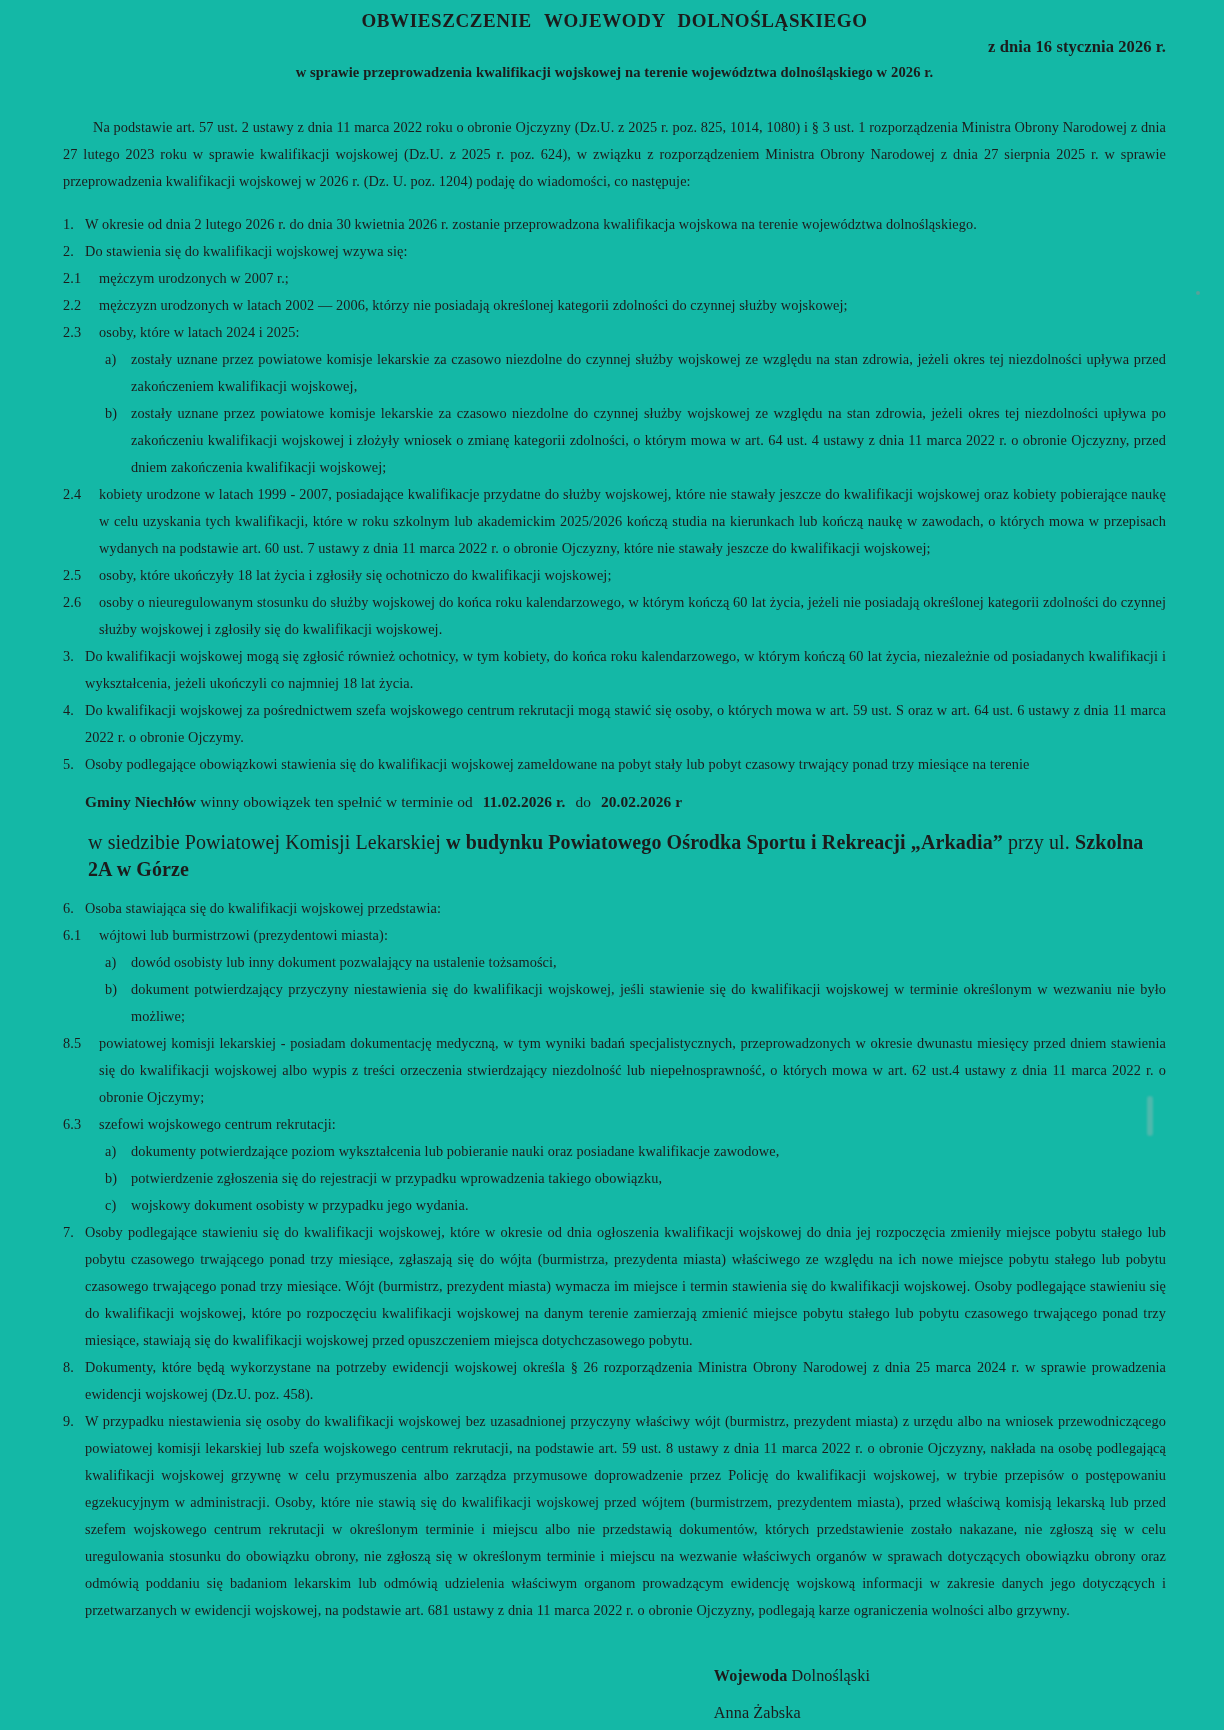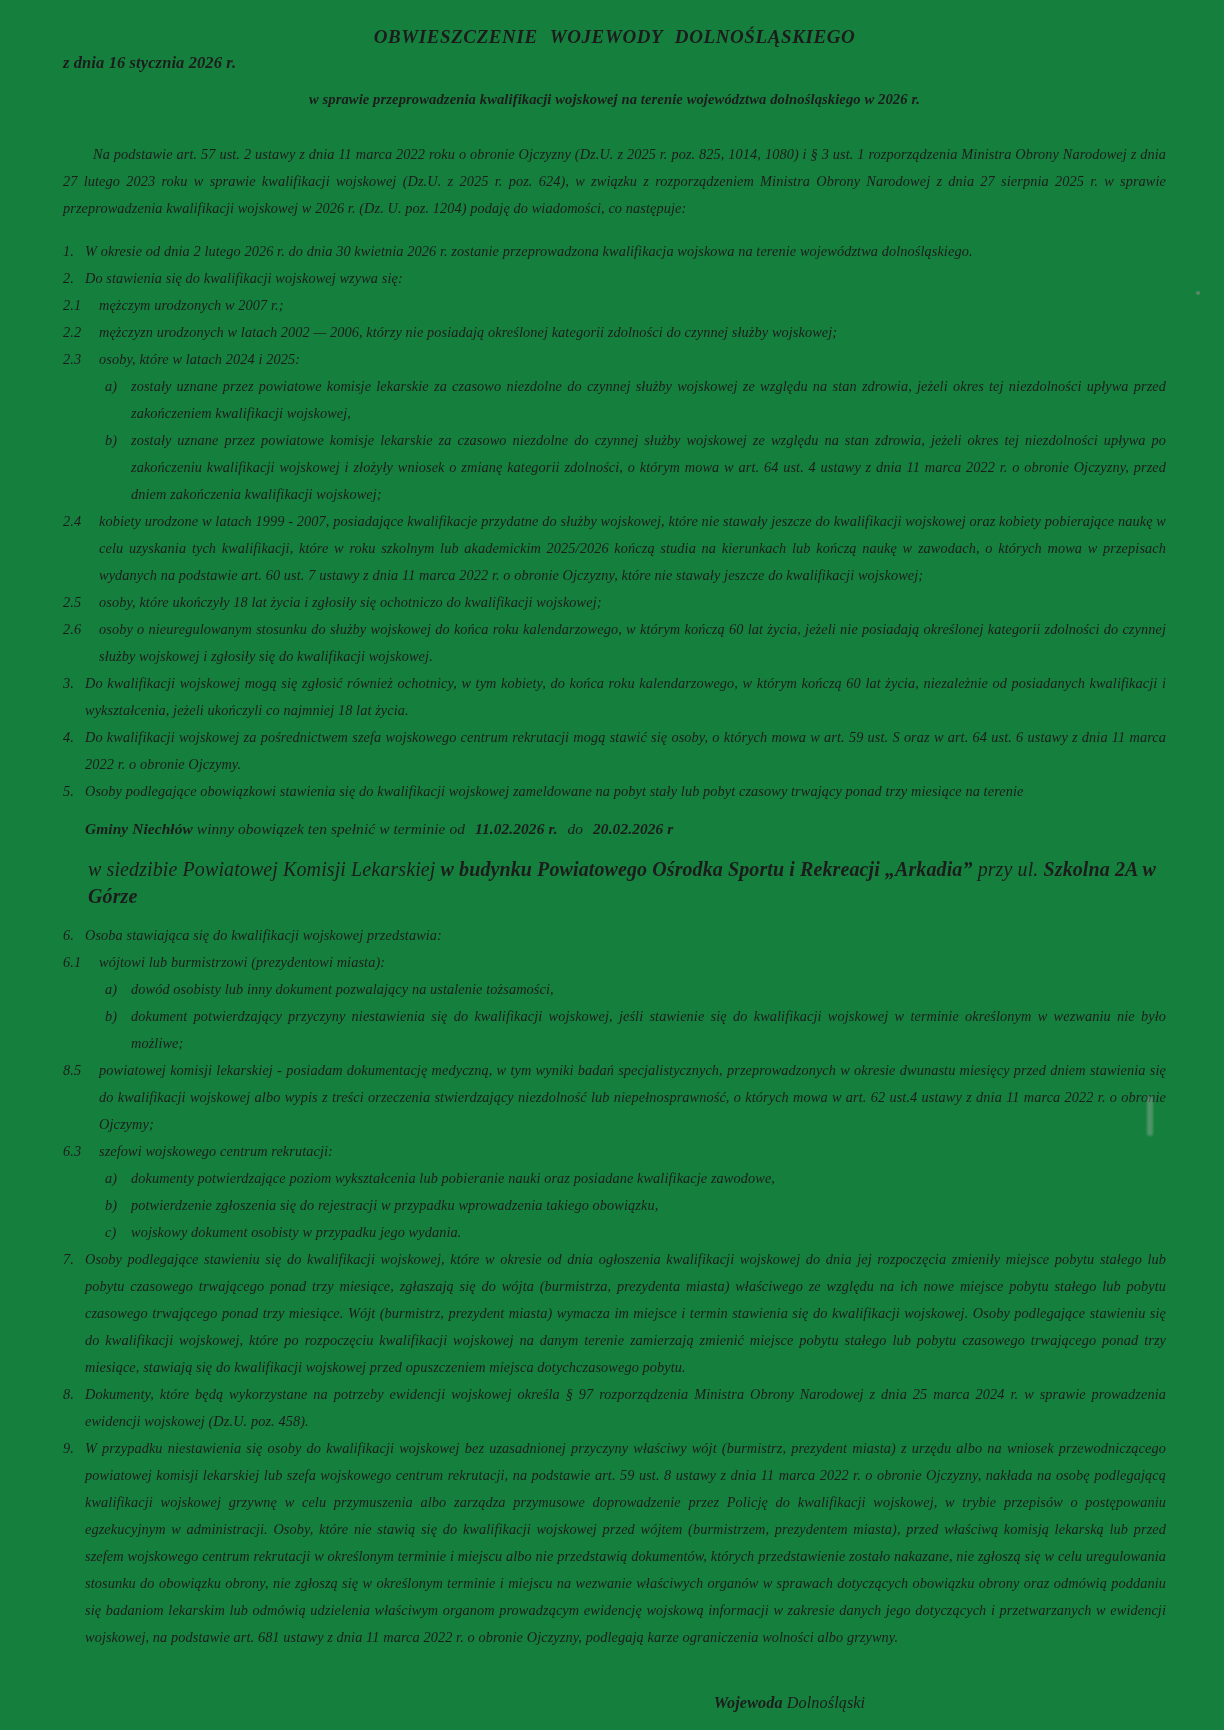--- a/index.html
+++ b/index.html
@@ -1,29 +1,28 @@
 <!DOCTYPE html>
 <html lang="pl"><head>
 <meta charset="utf-8">
 <style>
   html,body{margin:0;padding:0;background:#ffffff;}
   .page{
     position:relative;
     width:1224px;height:1730px;overflow:hidden;
     box-sizing:border-box;
-    padding:24px 58px 0 63px;
-    background:#15803d;
+    padding:8px 58px 0 63px;
+    background:#14b8a6;
     font-family:"Liberation Serif", serif;
     font-size:14.3px;line-height:27px;color:#1c1c1c;
     letter-spacing:.1px;
-    font-style:italic;
   }
   .title{text-align:center;font-weight:bold;font-size:19px;line-height:26px;word-spacing:7px;letter-spacing:.6px;}
-  .dateline{text-align:left;font-weight:bold;font-size:16.5px;line-height:25px;}
-  .subject{text-align:center;font-weight:bold;font-size:14.6px;line-height:24px;margin-top:12px;}
+  .dateline{text-align:right;font-weight:bold;font-size:16.5px;line-height:25px;}
+  .subject{text-align:center;font-weight:bold;font-size:14.6px;line-height:24px;margin-top:1px;}
   .preamble{margin:30px 0 16px 0;text-align:justify;text-indent:30px;}
   .li{position:relative;text-align:justify;}
   .li .num{position:absolute;left:0;top:0;}
   .l1{padding-left:22px;}
   .l2{margin-left:0;padding-left:36px;}
   .l3{margin-left:42px;padding-left:26px;}
   .mt{margin-top:6px;}
   .line5-2{margin:10px 0 4px 22px;font-size:15.4px;}
   .line5-2 .d{padding:0 6px;}
   .line5-3{margin:14px 0 12px 25px;font-size:20px;}
@@ -168,21 +167,21 @@
     <div class="txt">wojskowy dokument osobisty w przypadku jego wydania.</div>
   </div>
 
   <div class="li l1">
     <span class="num">7.</span>
     <div class="txt">Osoby podlegające stawieniu się do kwalifikacji wojskowej, które w okresie od dnia ogłoszenia kwalifikacji wojskowej do dnia jej rozpoczęcia zmieniły miejsce pobytu stałego lub pobytu czasowego trwającego ponad trzy miesiące, zgłaszają się do wójta (burmistrza, prezydenta miasta) właściwego ze względu na ich nowe miejsce pobytu stałego lub pobytu czasowego trwającego ponad trzy miesiące. Wójt (burmistrz, prezydent miasta) wymacza im miejsce i termin stawienia się do kwalifikacji wojskowej. Osoby podlegające stawieniu się do kwalifikacji wojskowej, które po rozpoczęciu kwalifikacji wojskowej na danym terenie zamierzają zmienić miejsce pobytu stałego lub pobytu czasowego trwającego ponad trzy miesiące, stawiają się do kwalifikacji wojskowej przed opuszczeniem miejsca dotychczasowego pobytu.</div>
   </div>
 
   <div class="li l1">
     <span class="num">8.</span>
-    <div class="txt">Dokumenty, które będą wykorzystane na potrzeby ewidencji wojskowej określa § 97 rozporządzenia Ministra Obrony Narodowej z dnia 25 marca 2024 r. w sprawie prowadzenia ewidencji wojskowej (Dz.U. poz. 458).</div>
+    <div class="txt">Dokumenty, które będą wykorzystane na potrzeby ewidencji wojskowej określa § 26 rozporządzenia Ministra Obrony Narodowej z dnia 25 marca 2024 r. w sprawie prowadzenia ewidencji wojskowej (Dz.U. poz. 458).</div>
   </div>
 
   <div class="li l1">
     <span class="num">9.</span>
     <div class="txt">W przypadku niestawienia się osoby do kwalifikacji wojskowej bez uzasadnionej przyczyny właściwy wójt (burmistrz, prezydent miasta) z urzędu albo na wniosek przewodniczącego powiatowej komisji lekarskiej lub szefa wojskowego centrum rekrutacji, na podstawie art. 59 ust. 8 ustawy z dnia 11 marca 2022 r. o obronie Ojczyzny, nakłada na osobę podlegającą kwalifikacji wojskowej grzywnę w celu przymuszenia albo zarządza przymusowe doprowadzenie przez Policję do kwalifikacji wojskowej, w trybie przepisów o postępowaniu egzekucyjnym w administracji. Osoby, które nie stawią się do kwalifikacji wojskowej przed wójtem (burmistrzem, prezydentem miasta), przed właściwą komisją lekarską lub przed szefem wojskowego centrum rekrutacji w określonym terminie i miejscu albo nie przedstawią dokumentów, których przedstawienie zostało nakazane, nie zgłoszą się w celu uregulowania stosunku do obowiązku obrony, nie zgłoszą się w określonym terminie i miejscu na wezwanie właściwych organów w sprawach dotyczących obowiązku obrony oraz odmówią poddaniu się badaniom lekarskim lub odmówią udzielenia właściwym organom prowadzącym ewidencję wojskową informacji w zakresie danych jego dotyczących i przetwarzanych w ewidencji wojskowej, na podstawie art. 681 ustawy z dnia 11 marca 2022 r. o obronie Ojczyzny, podlegają karze ograniczenia wolności albo grzywny.</div>
   </div>
 
   <div class="sig">
     <div>
       <span class="b">Wojewoda</span>

